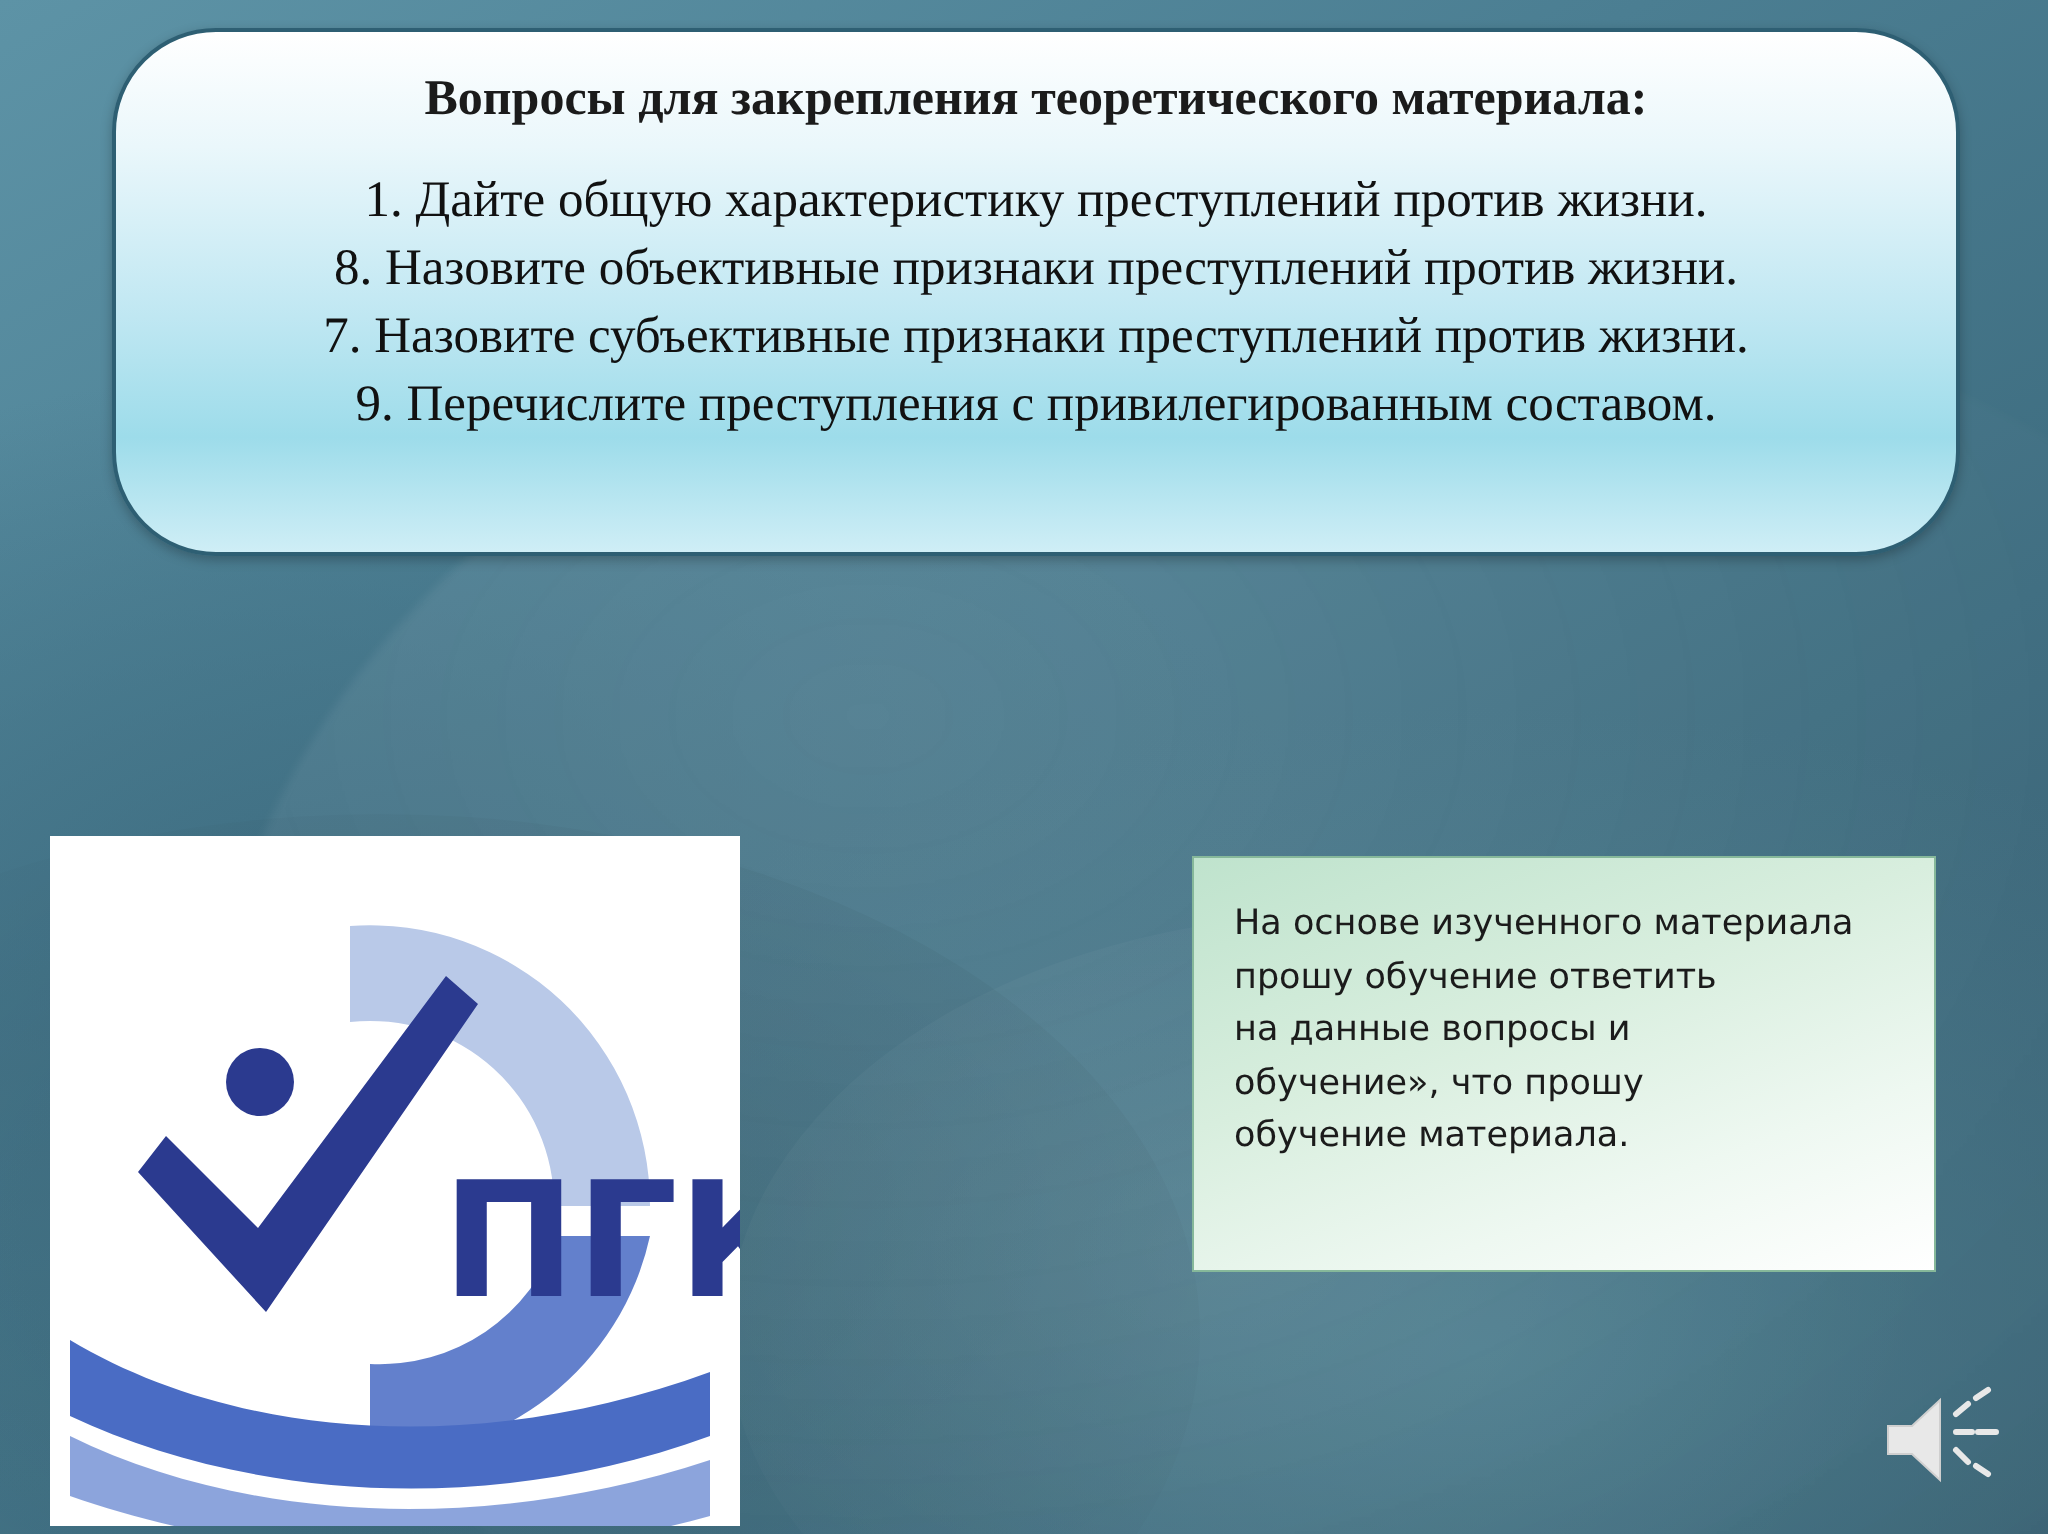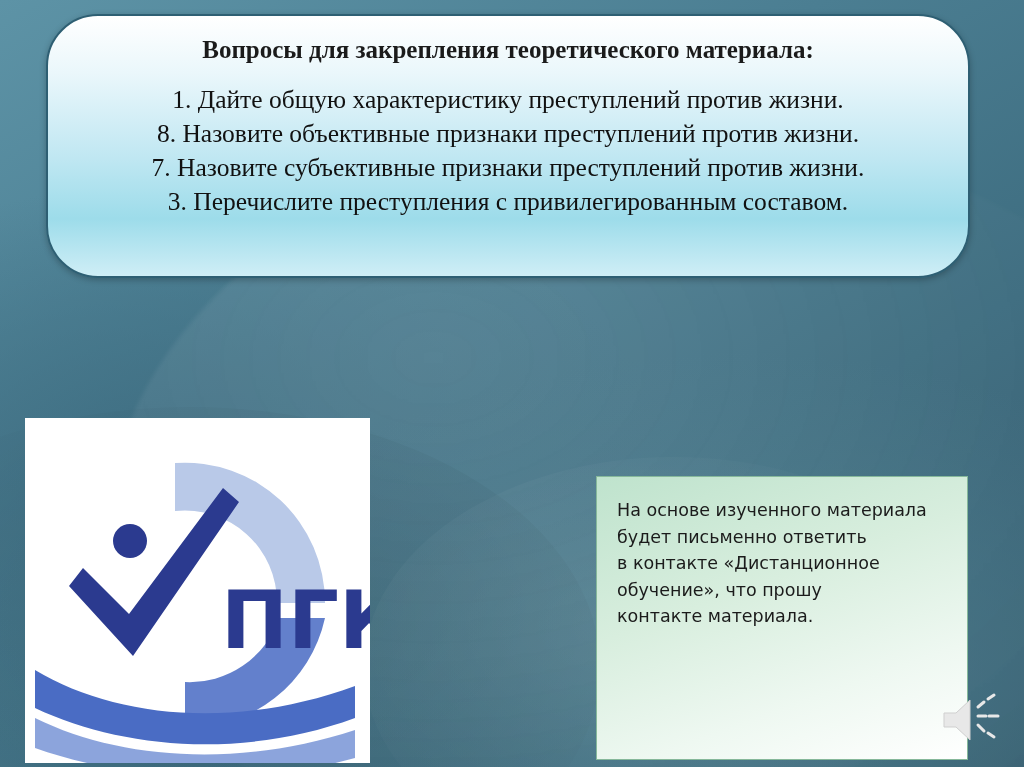--- a/index.html
+++ b/index.html
@@ -46,21 +46,21 @@
     height: 420px;
     right: 40px;
     bottom: -110px;
     border-radius: 50%;
     background: radial-gradient(ellipse at 40% 40%, rgba(255,255,255,0.08), rgba(255,255,255,0) 68%);
   }
 
   
   .title-box {
     position: absolute;
-    left: 46px;
+    left: 56px;
     top: 14px;
     width: 924px;
     height: 264px;
     box-sizing: border-box;
     border: 2px solid #2e5f73;
     border-radius: 52px;
     background:
       linear-gradient(180deg, #ffffff 0%, #eaf7fb 22%, #bfe7f2 55%, #9ddcea 78%, #cfeef6 100%);
     box-shadow: 0 2px 6px rgba(0,0,0,0.25);
     padding: 18px 34px 10px 34px;
@@ -98,27 +98,26 @@
     overflow: hidden;
   }
   .logo-box svg { display: block; }
 
   
   .note-box {
     position: absolute;
     left: 596px;
     top: 428px;
     width: 372px;
-    height: 284px;
+    height: 208px;
     box-sizing: border-box;
     border: 1px solid #86b89a;
     background: linear-gradient(160deg, #bfe3cd 0%, #d8eede 40%, #eef8f1 72%, #ffffff 100%);
     padding: 20px 18px 14px 20px;
     font-family: "DejaVu Sans", sans-serif;
-    margin-top: 48px;
   }
   .note-line {
     font-size: 17.5px;
     color: #1b1b1b;
     line-height: 1.52;
     white-space: nowrap;
   }
 
   
   .speaker {
@@ -137,21 +136,21 @@
   <div class="swirl1"></div>
   <div class="swirl2"></div>
   <div class="swirl3"></div>
 
   <div class="title-box">
     <div class="title-line">Вопросы для закрепления теоретического материала:</div>
     <ul class="q-list">
       <li class="q-item">1.  Дайте общую характеристику преступлений против жизни.</li>
       <li class="q-item">8.  Назовите объективные признаки преступлений против жизни.</li>
       <li class="q-item">7.  Назовите субъективные признаки преступлений против жизни.</li>
-      <li class="q-item">3.  Перечислите  преступления с привилегированным составом.</li>
+      <li class="q-item">9.  Перечислите  преступления с привилегированным составом.</li>
     </ul>
   </div>
 
   <div class="logo-box">
     <svg width="345" height="345" viewBox="0 0 345 345" xmlns="http://www.w3.org/2000/svg">
       <rect x="0" y="0" width="345" height="345" fill="#ffffff"></rect>
 
       <path d="M150 45 A140 140 0 0 1 300 185 L252 185 A92 92 0 0 0 150 93 Z" fill="#b9c9e8"></path>
 
       <path d="M300 200 A140 140 0 0 1 160 310 L160 264 A94 94 0 0 0 254 200 Z" fill="#5b79c9" opacity="0.95"></path>
@@ -162,24 +161,24 @@
 
       <text x="196" y="230" font-family="DejaVu Sans, sans-serif" font-size="80" font-weight="bold" fill="#2b3a8f">ПГК</text>
 
       <path d="M10 252 C90 300 210 312 330 268 L330 300 C215 342 95 330 10 290 Z" fill="#4a6cc4"></path>
       <path d="M10 300 C95 342 215 350 330 312 L330 340 C215 372 95 360 10 330 Z" fill="#7f9ad8" opacity="0.9"></path>
     </svg>
   </div>
 
   <div class="note-box">
     <div class="note-line">На основе изученного материала</div>
-    <div class="note-line">будет письменно ответить</div>
-    <div class="note-line"> в контакте «Дистанционное</div>
+    <div class="note-line">прошу обучение ответить</div>
+    <div class="note-line">на данные вопросы и</div>
     <div class="note-line">обучение», что прошу</div>
-    <div class="note-line">контакте материала.</div>
+    <div class="note-line">обучение материала.</div>
   </div>
 
   <div class="speaker">
     <svg width="62" height="58" viewBox="0 0 62 58" xmlns="http://www.w3.org/2000/svg">
       <path d="M4 22 L16 22 L30 9 L30 49 L16 36 L4 36 Z" fill="#e8e8e8" stroke="#cfcfcf" stroke-width="1"></path>
       <path d="M38 16 L44 11 M38 25 L46 25 M38 34 L44 40" stroke="#e8e8e8" stroke-width="3" stroke-linecap="round" fill="none"></path>
       <path d="M48 8 L54 4 M49 25 L58 25 M48 42 L54 46" stroke="#e8e8e8" stroke-width="3" stroke-linecap="round" fill="none"></path>
     </svg>
   </div>
 

